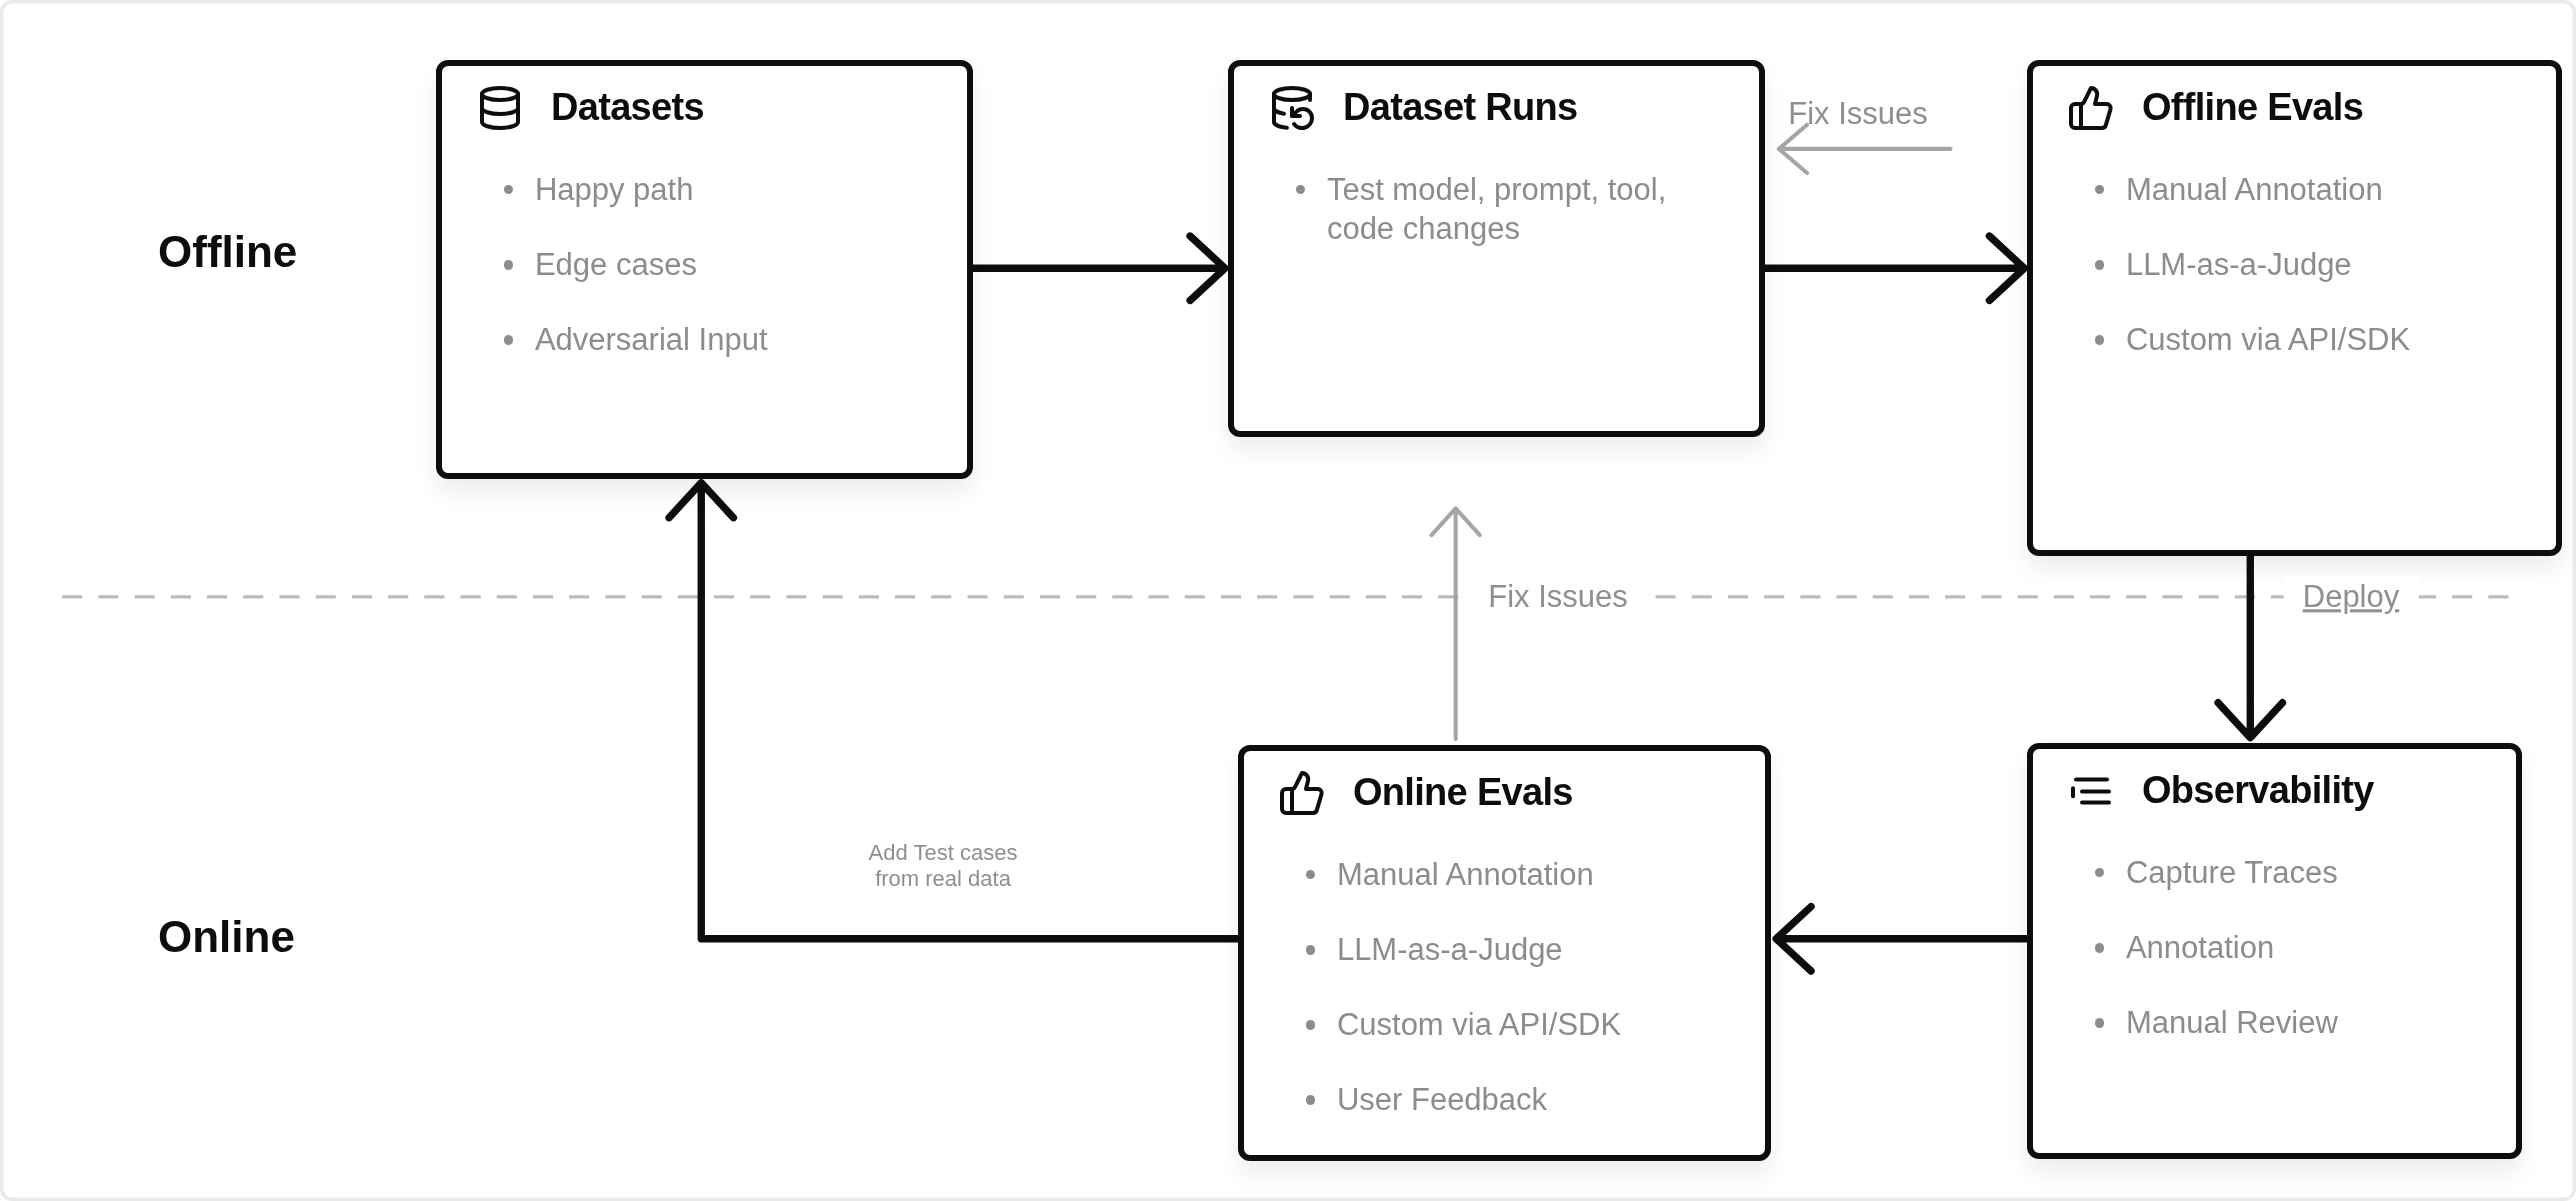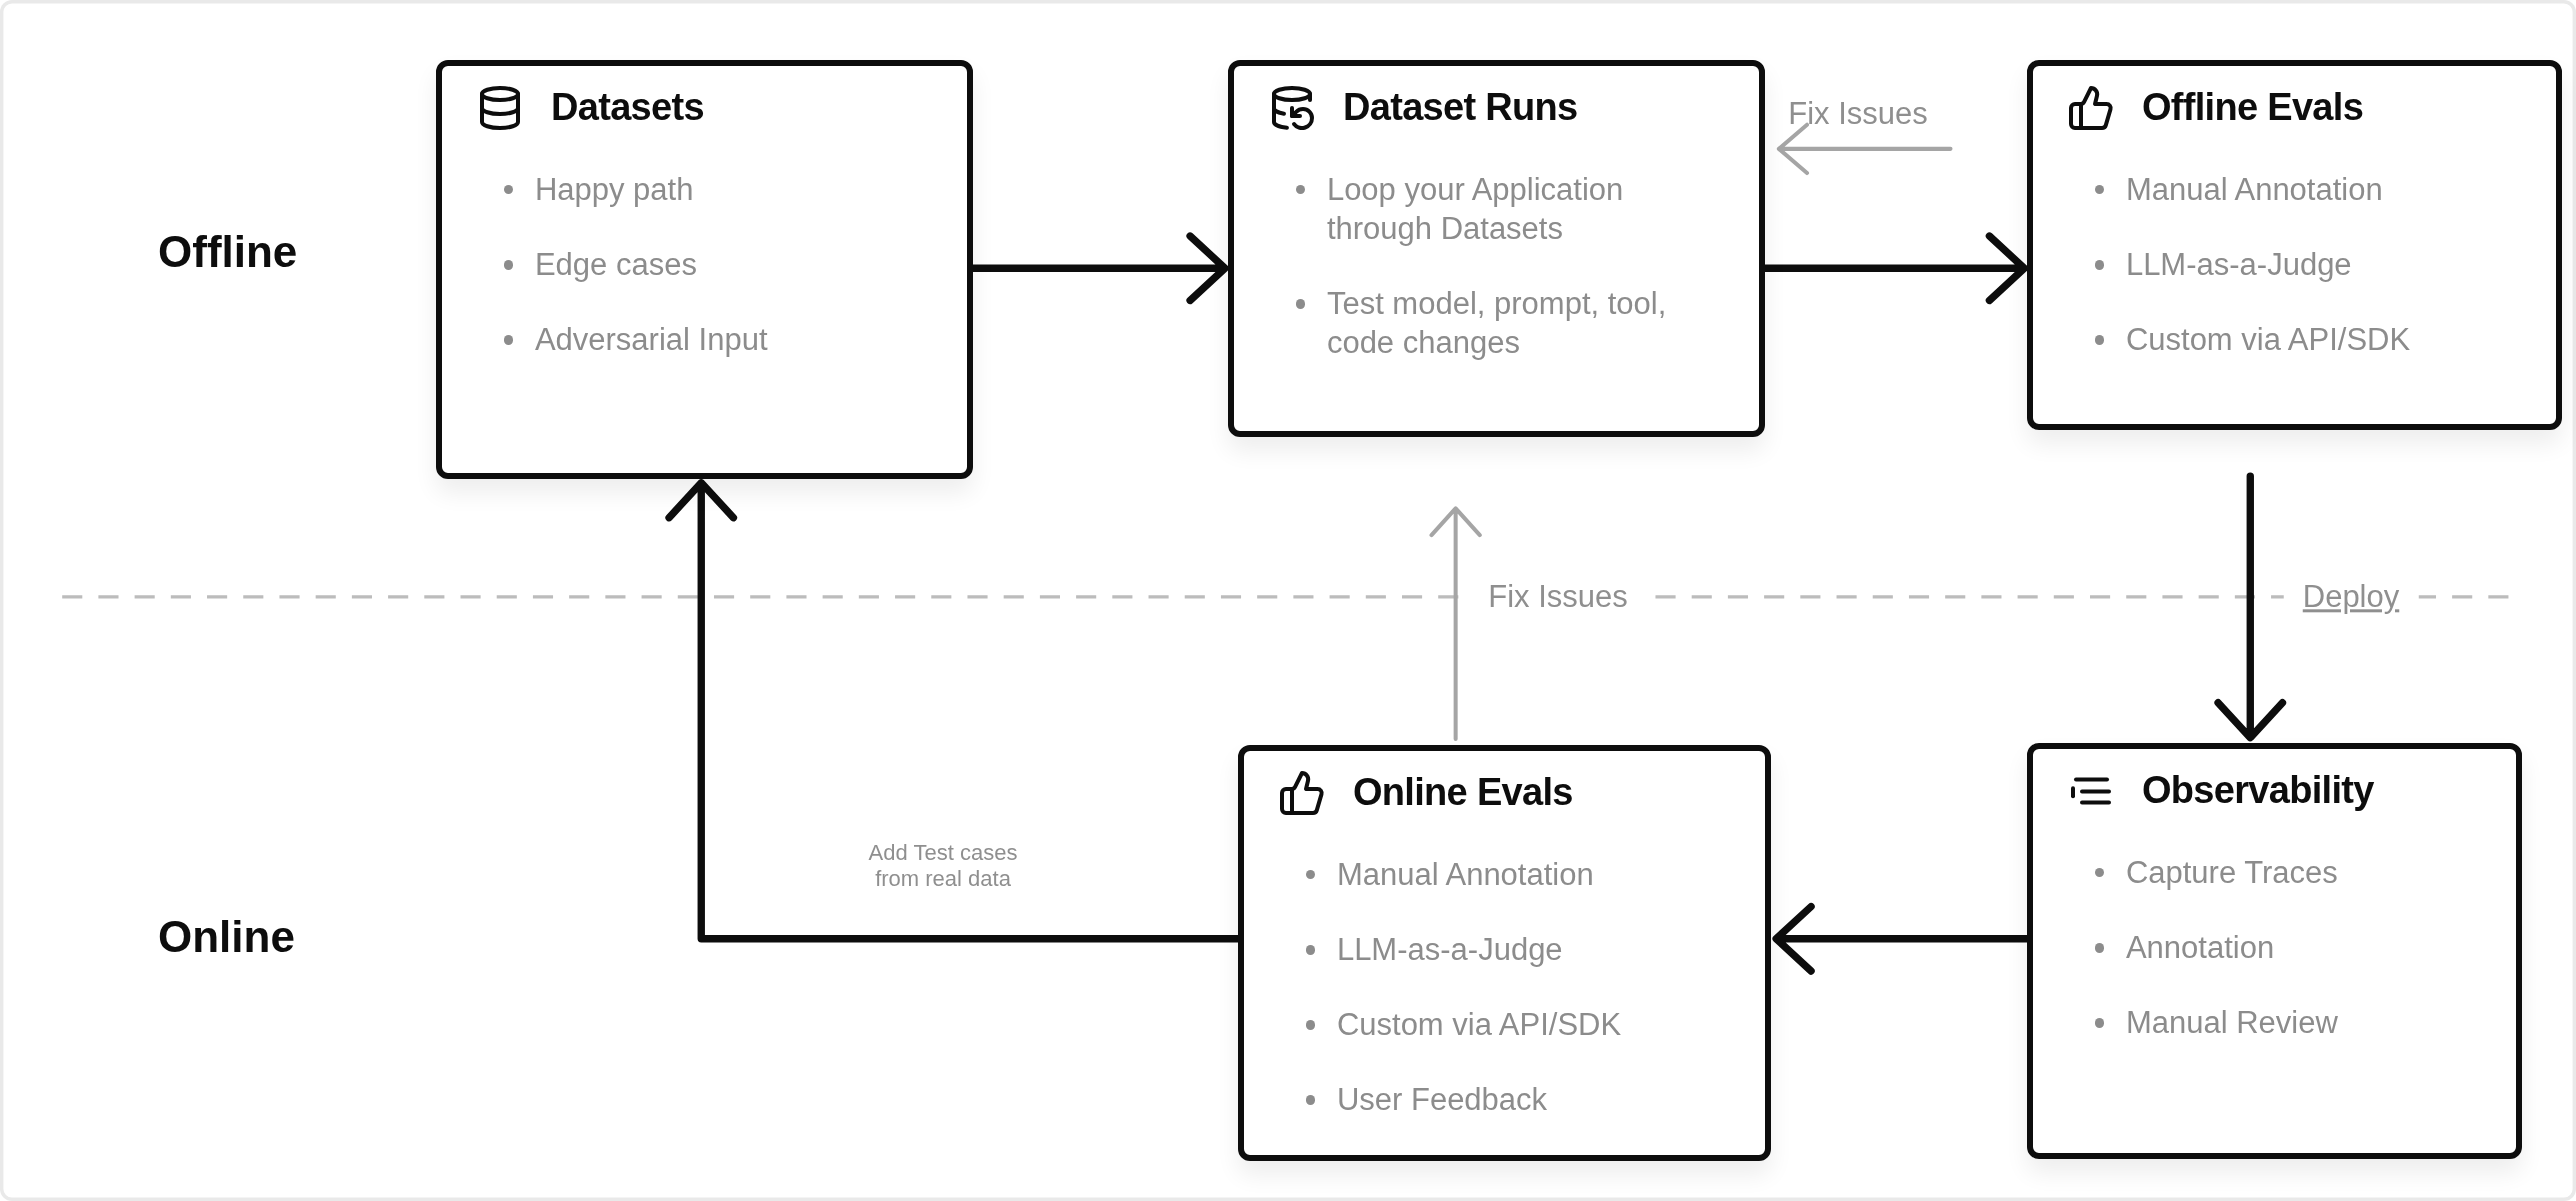--- a/index.html
+++ b/index.html
@@ -47,21 +47,21 @@
     box-sizing: border-box;
     background: #ffffff;
     border: 6.7px solid #0d0d0d;
     border-radius: 12px;
     box-shadow: 0 13.4px 23px rgba(0,0,0,0.07);
     padding: 15px 34px;
     z-index: 2;
   }
   .box-datasets      { left: 436px;  top: 60px;   width: 537px; height: 419px; }
   .box-dataset-runs  { left: 1228px; top: 60px;   width: 537px; height: 377px; }
-  .box-offline-evals { left: 2027px; top: 60px;   width: 535px; height: 370px; }
+  .box-offline-evals { left: 2027px; top: 60px;   width: 535px; height: 496px; }
   .box-online-evals  { left: 1238px; top: 745px; width: 533px; height: 416px; }
   .box-observability { left: 2027px; top: 743px; width: 495px; height: 416px; }
 
   .box-header {
     display: flex;
     align-items: center;
     gap: 27px;
     margin-top: 2.7px;
   }
   .hicon { width: 48px; height: 48px; flex: none; display: flex; align-items: center; justify-content: center; }
@@ -206,24 +206,20 @@
           <path d="M12 12v4h4"></path>
           <path d="M13 20a5 5 0 0 0 9-3 4.5 4.5 0 0 0-4.5-4.5c-1.33 0-2.54.54-3.41 1.41L12 16"></path>
           <path d="M21 5V8"></path>
         </svg>
       </span>
       <span class="box-title">Dataset Runs</span>
     </div>
     <ul class="box-list">
       <li>
           <span class="bullet-dot"></span>
-          <span class="li-text">Loop your Application through Datasets</span>
-        </li>
-      <li>
-          <span class="bullet-dot"></span>
           <span class="li-text">Test model, prompt, tool, code changes</span>
         </li>
     </ul>
   </div>
 
   <div class="box box-offline-evals">
     <div class="box-header">
       <span class="hicon">
         <svg viewBox="0 0 24 24">
           <path d="M7 10v12"></path>

